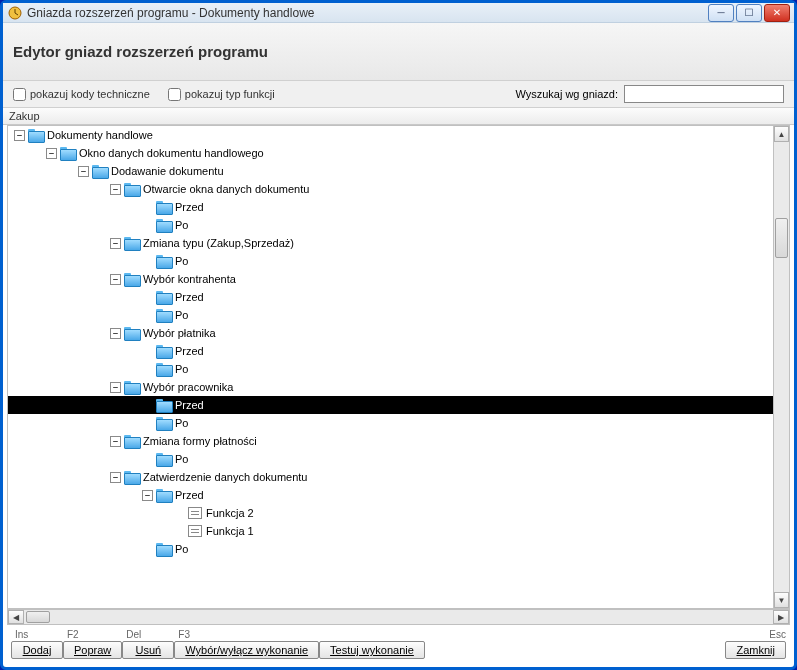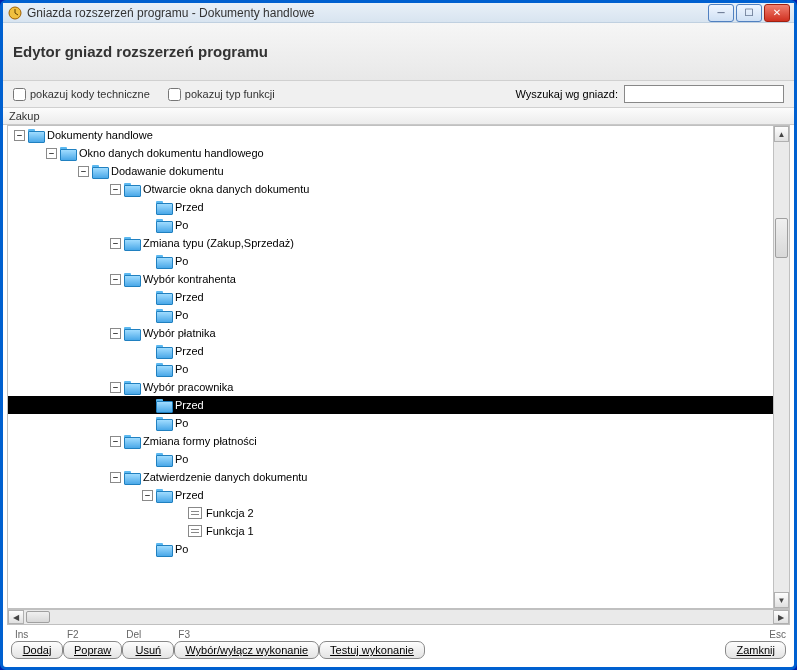--- a/index.html
+++ b/index.html
@@ -47,21 +47,21 @@
 .hscroll-bar { height: 16px; background: #eaeaea; border: 1px solid #c0c0c0; margin: 0 4px; display: flex; }
 .hscroll-bar .arrow { width: 16px; background: linear-gradient(#fdfdfd,#e0e0e0); border: 1px solid #b0b0b0; display: flex; align-items: center; justify-content: center; font-size: 8px; color: #444; }
 .hscroll-bar .track { flex: 1; position: relative; }
 .hscroll-bar .thumb { position: absolute; top: 1px; bottom: 1px; left: 2px; width: 24px; background: linear-gradient(#f0f0f0,#d8d8d8); border: 1px solid #a0a0a0; border-radius: 2px; }
 
 .path-box { margin: 4px; border: 1px solid #b0b0b0; background: #fff; padding: 3px 6px; height: 48px; color: #000; }
 
 .button-bar { display: flex; align-items: center; padding: 4px 8px 8px; }
 .btn-group { display: flex; flex-direction: column; align-items: flex-start; }
 .btn-group .shortcut { font-size: 10px; color: #666; margin-bottom: 1px; margin-left: 4px; }
-.btn { background: linear-gradient(#fdfdfd,#e4e4e4); border: 1px solid #888; border-radius: 7px; padding: 2px 10px; font-size: 11px; color: #000; min-width: 52px; text-align: center; }
+.btn { background: linear-gradient(#fdfdfd,#e4e4e4); border: 1px solid #888; border-radius: 2px; padding: 2px 10px; font-size: 11px; color: #000; min-width: 52px; text-align: center; }
 .btn.underline { text-decoration: underline; text-underline-offset: 1px; }
 .spacer { flex: 1; }
 
 .indent { display: inline-block; height: 1px; }
 </style>
 </head>
 <body>
 
 <div class="window">
 

